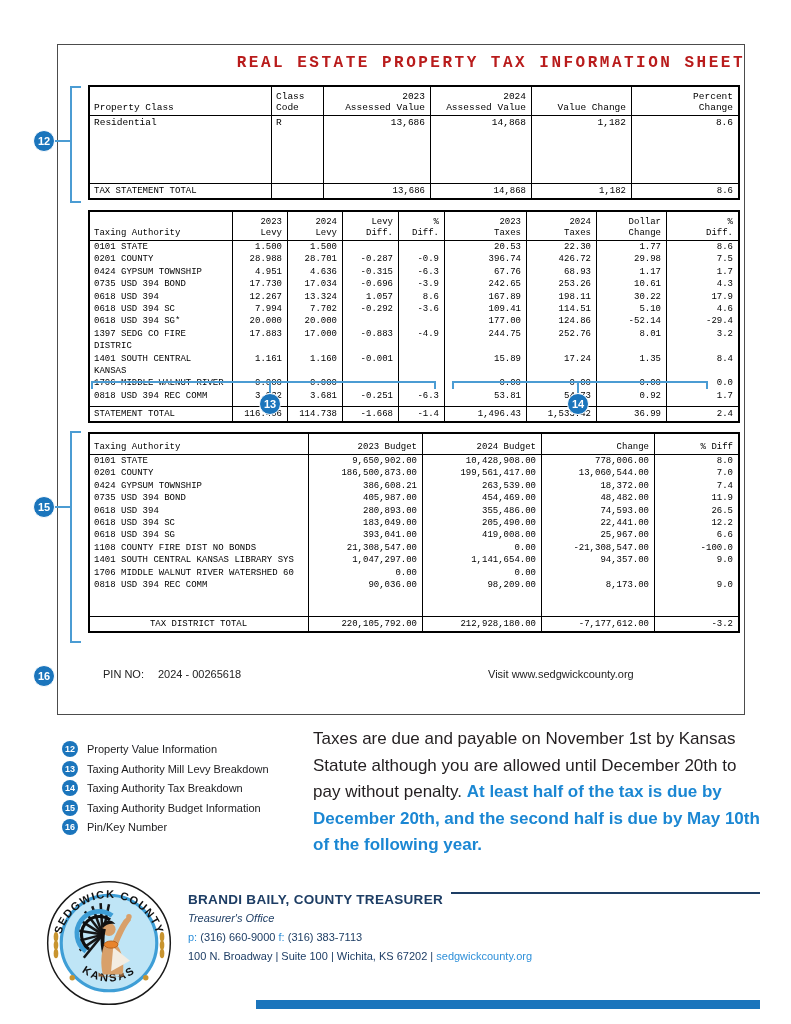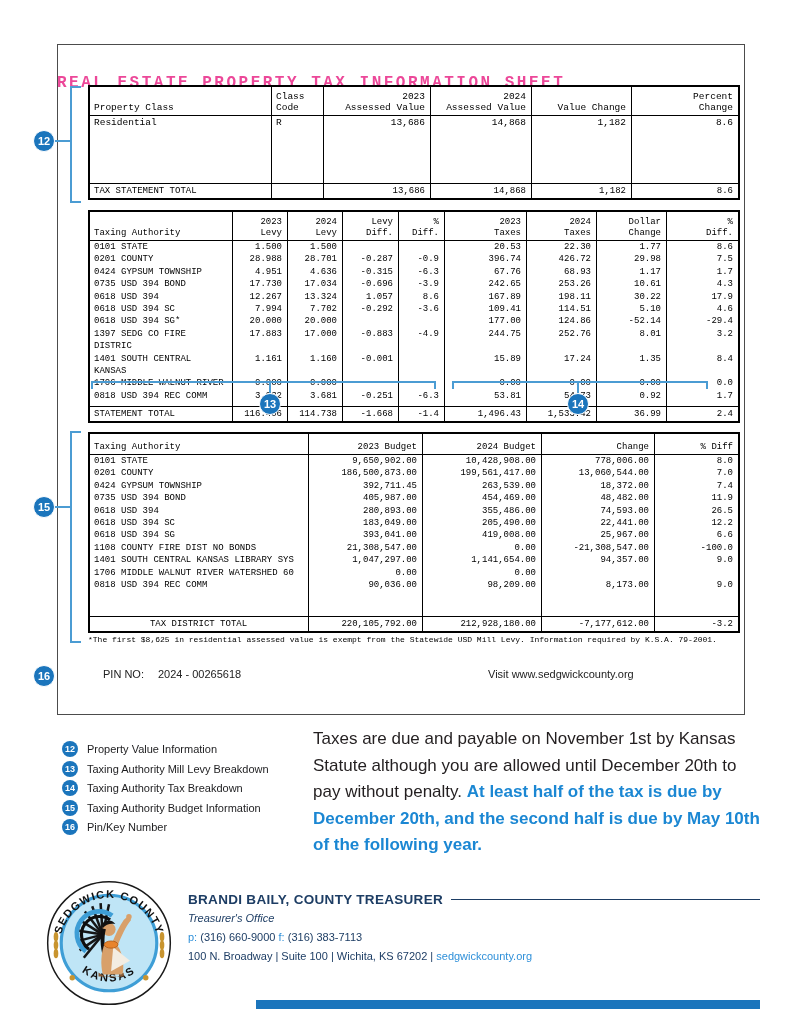--- a/index.html
+++ b/index.html
@@ -1,22 +1,22 @@
 <!DOCTYPE html>
 <html><head>
 <meta charset="utf-8">
 <style>
   html,body{margin:0;padding:0;background:#e8e8e8;}
   .page{position:relative;width:791px;height:1024px;background:#fff;margin:0 auto;overflow:hidden;
         font-family:"Liberation Sans","DejaVu Sans",sans-serif;color:#231f20;}
   
   .sheet-border{position:absolute;left:57px;top:44px;width:686px;height:669px;border:1.5px solid #4c4c4c;}
-  .sheet-title{position:absolute;left:57px;top:54px;width:688px;text-align:left;
+  .sheet-title{position:absolute;left:57px;top:54px;width:688px;text-align:right;
         font-family:"Liberation Mono","DejaVu Sans Mono",monospace;font-weight:bold;font-size:16px;
-        letter-spacing:2.5px;color:#ec4899;margin-top:20px;}
+        letter-spacing:2.5px;color:#b91c1c;}
   
   .tbl{position:absolute;box-sizing:border-box;border:2px solid #000;display:flex;flex-direction:column;
        font-family:"Liberation Mono","DejaVu Sans Mono",monospace;font-size:9px;color:#000;background:#fff;}
   .trow{display:grid;}
   .cell{box-sizing:border-box;border-right:1px solid #000;text-align:right;padding:0 5px 0 2px;overflow:hidden;}
   .cell:last-child{border-right:none;}
   .cell.c0{text-align:left;padding-left:4px;}
   .thead .trow{border-bottom:1.5px solid #000;}
   .thead .cell{white-space:pre-line;display:flex;flex-direction:column;justify-content:flex-end;
                line-height:10.5px;padding-bottom:2px;}
@@ -66,21 +66,21 @@
   .legend-badge{width:16px;height:16px;border-radius:50%;background:#1b75bc;color:#fff;flex:0 0 16px;
         display:flex;align-items:center;justify-content:center;font-size:9px;font-weight:bold;}
   .legend-label{font-size:11px;color:#1d1d1f;text-align:center;}
   
   .info-text{position:absolute;left:313px;top:726px;width:452px;font-size:17px;line-height:1.56;color:#231f20;}
   .info-text .blue-bold{color:#1b87d3;font-weight:bold;}
   .info-text p{margin:0 0 17px 0;}
   
   .seal{position:absolute;left:46px;top:880px;}
   .treasurer{position:absolute;left:188px;top:892px;width:572px;color:#1d3d64;}
-  .tname-row{display:flex;align-items:center;gap:8px;}
+  .tname-row{display:flex;align-items:flex-start;gap:8px;}
   .tname{font-size:13.5px;font-weight:bold;letter-spacing:0.3px;white-space:nowrap;}
   .trule{flex:1;height:1.5px;background:#1d3d64;}
   .toffice{font-style:italic;font-size:11px;margin-top:5px;}
   .tcontact{font-size:11px;margin-top:7px;}
   .tcontact .blue, .taddress .blue{color:#2f90d9;}
   .taddress{font-size:11px;margin-top:7px;}
   .taddress .blue{cursor:pointer;}
   .bottom-bar{position:absolute;left:256px;top:1000px;width:504px;height:9px;background:#1b75bc;}
 </style>
 </head>
@@ -327,21 +327,21 @@
         </div>
         <div class="trow body-row">
           <div class="cell c0">0201 COUNTY</div>
           <div class="cell c1">186,500,873.00</div>
           <div class="cell c2">199,561,417.00</div>
           <div class="cell c3">13,060,544.00</div>
           <div class="cell c4">7.0</div>
         </div>
         <div class="trow body-row">
           <div class="cell c0">0424 GYPSUM TOWNSHIP</div>
-          <div class="cell c1">392,711.45</div>
+          <div class="cell c1">386,608.21</div>
           <div class="cell c2">263,539.00</div>
           <div class="cell c3">18,372.00</div>
           <div class="cell c4">7.4</div>
         </div>
         <div class="trow body-row">
           <div class="cell c0">0735 USD 394 BOND</div>
           <div class="cell c1">405,987.00</div>
           <div class="cell c2">454,469.00</div>
           <div class="cell c3">48,482.00</div>
           <div class="cell c4">11.9</div>
@@ -407,21 +407,20 @@
         <div class="trow total-row">
           <div class="cell c0">TAX DISTRICT TOTAL</div>
           <div class="cell c1">220,105,792.00</div>
           <div class="cell c2">212,928,180.00</div>
           <div class="cell c3">-7,177,612.00</div>
           <div class="cell c4">-3.2</div>
         </div>
       </div>
   </div>
 
-  <div class="footnote">*The first $8,625 in residential assessed value is exempt from the Statewide USD Mill Levy. Information required by K.S.A. 79-2001.</div>
 
   <div class="pin-row">
     <span class="pin-label">PIN NO:</span>
     <span class="pin-value">2024 - 00265618</span>
     <span class="visit-link">Visit www.sedgwickcounty.org</span>
   </div>
 
   <div class="lbracket" style="left:70px;top:86px;height:113px;"></div>
   <div class="hline" style="left:54px;top:140px;width:17px;"></div>
   <div class="badge" style="left:33px;top:130px;">12</div>

